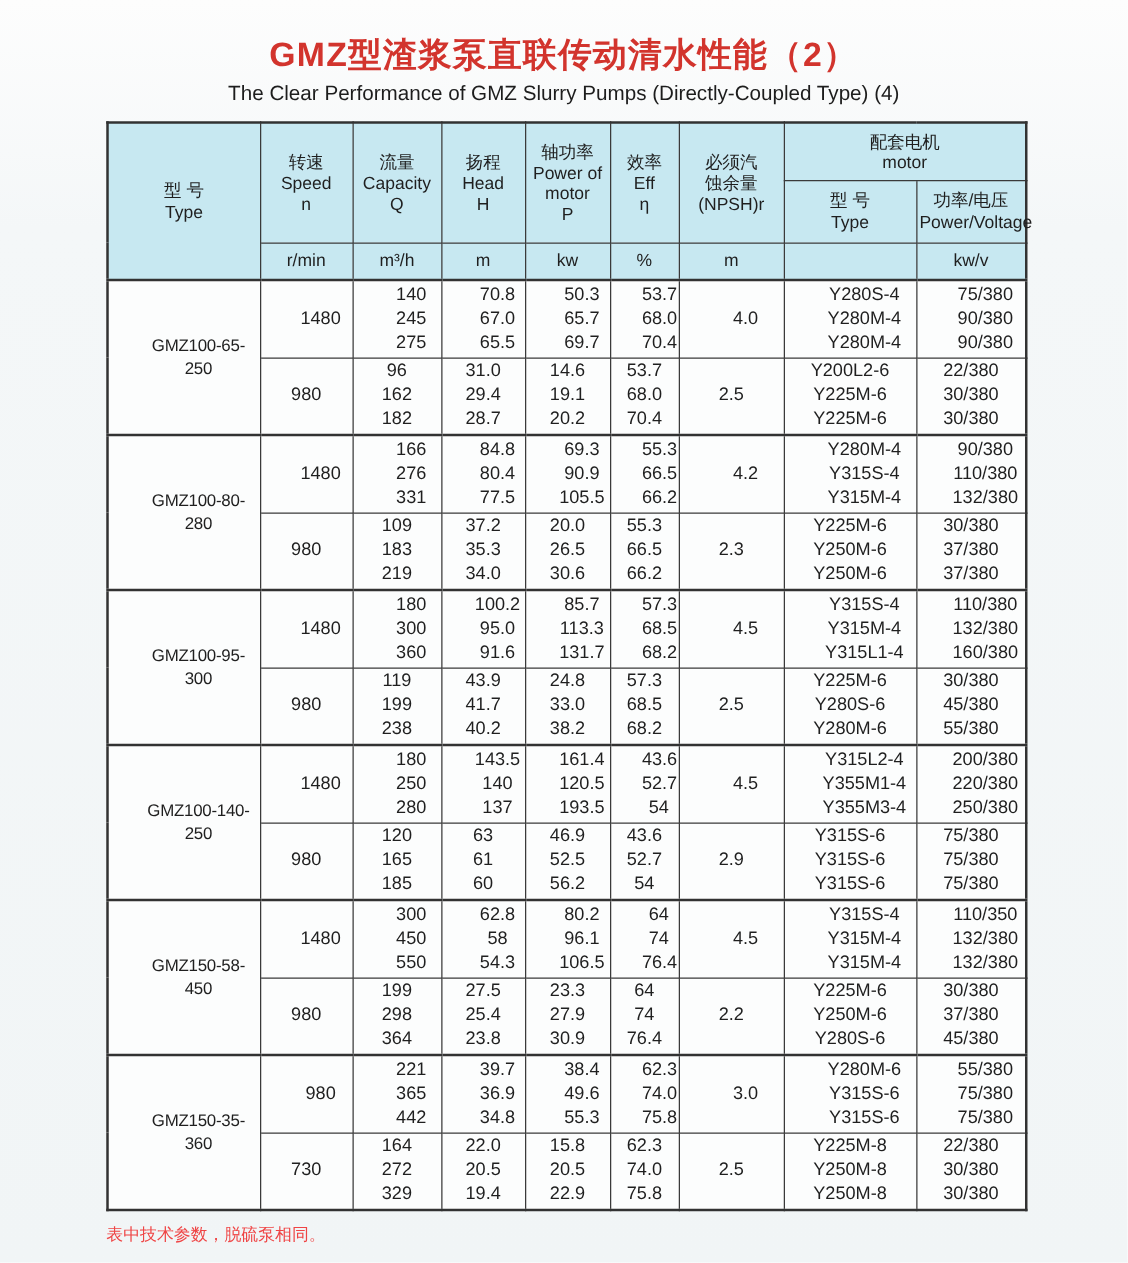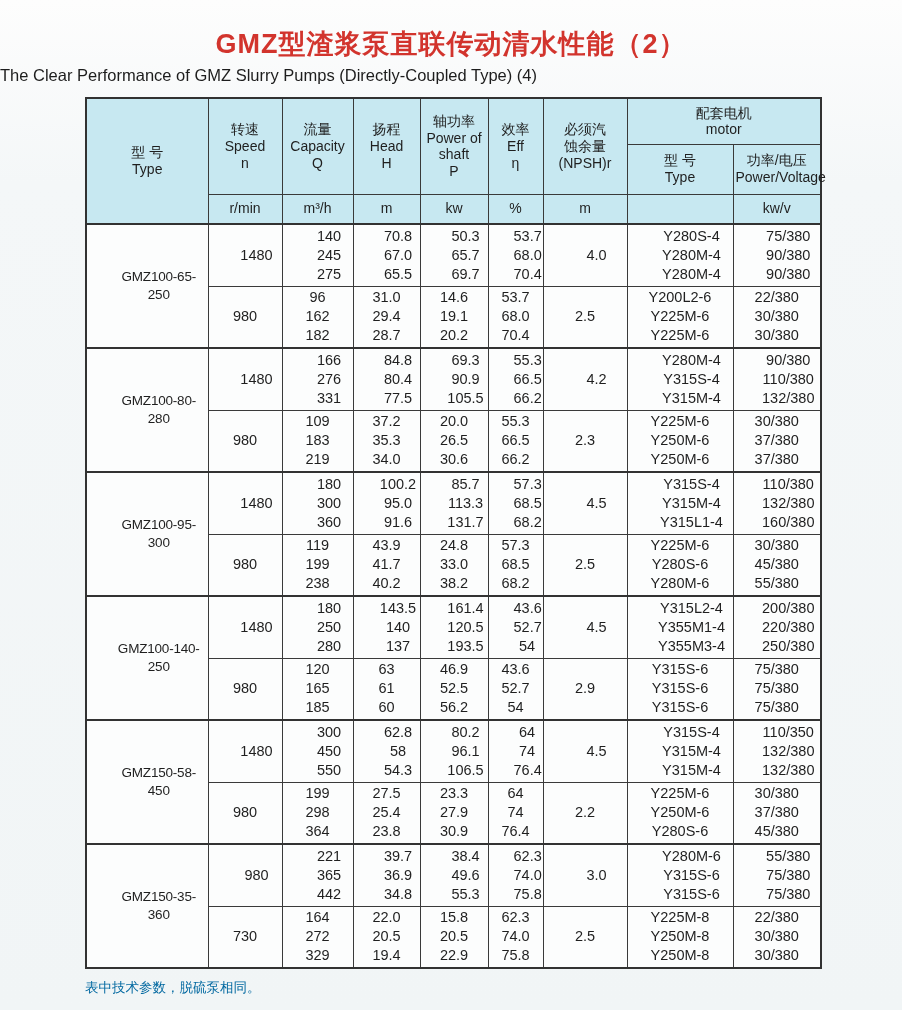--- a/index.html
+++ b/index.html
@@ -13,21 +13,21 @@
   .page{position:relative;width:902px;height:1010px;overflow:hidden;}
   .title{
     margin:26px 0 4px 0;
     text-align:center;
     font-size:27px;
     font-weight:bold;
     color:#d2342d;
     letter-spacing:1px;
   }
   .subtitle{
-    text-align:left;
+    text-align:center;
     font-size:16.5px;
     color:#1d1d1d;
     margin-bottom:12px;
   }
   table.perf{
     margin-left:85px;
     width:735px;
     border-collapse:collapse;
     table-layout:fixed;
     background:#fcfdfd;
@@ -69,21 +69,21 @@
   tbody td.model{
     text-align:center;
     font-size:13.5px;
     padding-left:2px;
     letter-spacing:-0.2px;
   }
   tbody tr.block-start td{border-top:2.5px solid #323232;padding-left:25px;}
   .footnote{
     margin:10px 0 0 85px;
     font-size:13.5px;
-    color:#0369a1;
+    color:#ef4444;
   }
 </style>
 </head>
 <body>
 
 <div class="page">
 
   <div class="title">GMZ型渣浆泵直联传动清水性能（2）</div>
   <div class="subtitle">The Clear Performance of GMZ Slurry Pumps (Directly-Coupled Type) (4)</div>
 
@@ -107,21 +107,21 @@
 Speed
 n</th>
         <th rowspan="2">流量
 Capacity
 Q</th>
         <th rowspan="2">扬程
 Head
 H</th>
         <th rowspan="2">轴功率
 Power of
-shaft
+motor
 P</th>
         <th rowspan="2">效率
 Eff
 η</th>
         <th rowspan="2">必须汽
 蚀余量
 (NPSH)r</th>
         <th colspan="2">配套电机
 motor</th>
       </tr>

